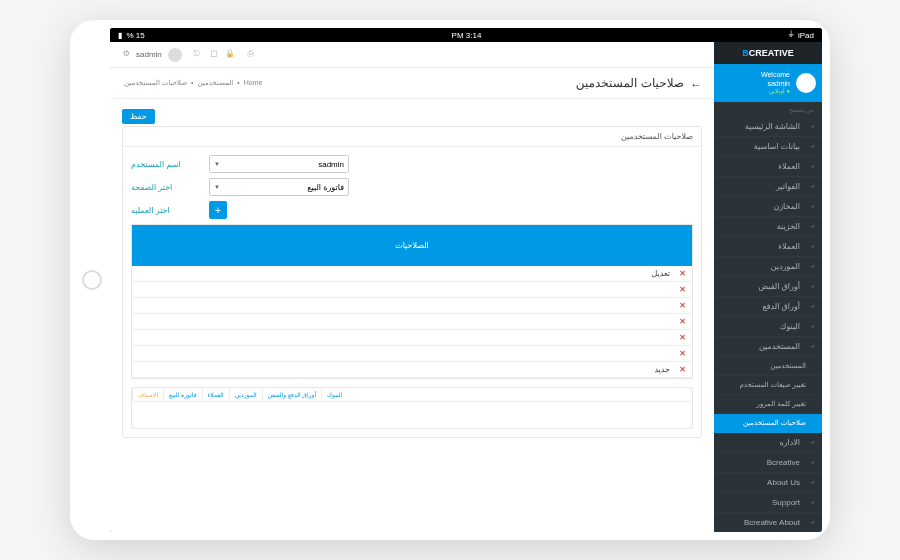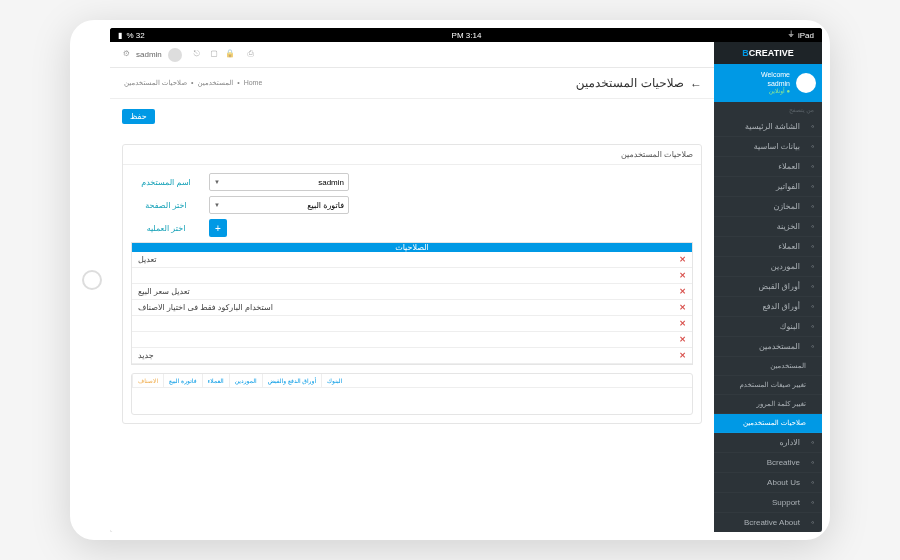--- a/index.html
+++ b/index.html
@@ -28,52 +28,52 @@
 .topbar .ticon{width:12px;height:12px;opacity:0.6}
 .header{padding:8px 12px;display:flex;justify-content:space-between;align-items:center;border-bottom:1px solid #eee}
 .page-title{font-size:12px;color:#333;display:flex;align-items:center;gap:6px}
 .breadcrumb{font-size:7px;color:#888;direction:rtl}
 .breadcrumb span{margin:0 2px}
 .content{padding:10px 12px;overflow-y:auto;flex:1}
 .panel{border:1px solid #e5e5e5;border-radius:3px;margin-bottom:8px}
 .panel-head{padding:5px 8px;font-size:8px;color:#555;border-bottom:1px solid #eee;display:flex;justify-content:space-between;align-items:center}
 .panel-body{padding:8px}
 .form-row{display:flex;align-items:center;gap:8px;margin-bottom:5px;font-size:8px;justify-content:flex-end}
-.form-label{width:70px;text-align:center;color:#555}
+.form-label{width:70px;text-align:left;color:#555}
 .form-label.teal{color:#17a2b8}
 .select{width:140px;height:18px;border:1px solid #ccc;border-radius:2px;font-size:8px;padding:0 4px;background:#fff;display:flex;align-items:center;justify-content:space-between}
 .select .caret{font-size:6px;color:#666}
 .btn-add{width:18px;height:18px;background:#0099e5;color:#fff;display:flex;align-items:center;justify-content:center;border-radius:2px;font-size:10px}
 .btn-save{background:#0099e5;color:#fff;font-size:8px;padding:3px 8px;border:none;border-radius:2px}
 .table{width:100%;border:1px solid #e5e5e5;font-size:8px}
-.table-head{background:#0099e5;color:#fff;text-align:center;padding:0}
+.table-head{background:#0099e5;color:#fff;text-align:center;padding:16px}
 .table-row{display:flex;border-bottom:1px solid #eee;padding:3px 6px;align-items:center}
 .table-row .del{color:#d9534f;font-weight:bold;width:16px}
-.table-row .txt{flex:1;text-align:left;color:#444}
+.table-row .txt{flex:1;text-align:right;color:#444}
 .tabs{margin-top:8px;border:1px solid #e5e5e5;border-radius:3px}
 .tab-list{display:flex;font-size:6px;border-bottom:1px solid #eee;flex-direction:row-reverse}
 .tab{padding:3px 5px;color:#0099e5;cursor:pointer;border-left:1px solid #eee}
 .tab.active{color:#f0ad4e}
 .tab-body{height:26px}
 </style>
 </head>
 <body>
 
 <div class="tablet">
 <div class="home-btn"></div>
 <div class="screen">
 
 <div class="statusbar">
   <div class="sb-left">
           <span>iPad</span>
           <span>⏚</span>
         </div>
   <span>3:14 PM</span>
   <div class="sb-right">
-          <span>32 %</span>
+          <span>15 %</span>
           <span>▮</span>
         </div>
 </div>
 
 <div class="app">
 
 <div class="sidebar">
   <div class="brand"><span>B</span><span style="color:#fff">CREATIVE</span></div>
   <div class="userbox">
     <div class="avatar"></div>
@@ -179,21 +179,21 @@
     <div class="page-title">
       <span>←</span>
       <span>صلاحيات المستخدمين</span>
     </div>
     <div class="breadcrumb">
       <span>Home</span> • <span>المستخدمين</span> • <span>صلاحيات المستخدمين</span>
     </div>
   </div>
 
   <div class="content">
-    <button class="btn-save" style="float:left;margin-bottom:20px">حفظ</button>
+    <button class="btn-save" style="float:left;margin-bottom:2px">حفظ</button>
     <div style="clear:both"></div>
     <div class="panel">
       <div class="panel-head">
         <span>صلاحيات المستخدمين</span>
       </div>
       <div class="panel-body">
         <div class="form-row">
           <div class="select">
                     <span>sadmin</span>
                     <span class="caret">▼</span>
@@ -217,25 +217,23 @@
           <div id="tbody">
                     <div class="table-row">
                       <span class="del">✕</span>
                       <span class="txt">تعديل</span>
                     </div>
                     <div class="table-row">
                       <span class="del">✕</span>
                     </div>
                     <div class="table-row">
                       <span class="del">✕</span>
-                      <span class="txt">تعديل سعر البيع</span>
-                    </div>
-                    <div class="table-row">
-                      <span class="del">✕</span>
-                      <span class="txt">استخدام الباركود فقط فى اختيار الاصناف</span>
+                    </div>
+                    <div class="table-row">
+                      <span class="del">✕</span>
                     </div>
                     <div class="table-row">
                       <span class="del">✕</span>
                     </div>
                     <div class="table-row">
                       <span class="del">✕</span>
                     </div>
                     <div class="table-row">
                       <span class="del">✕</span>
                       <span class="txt">جديد</span>

